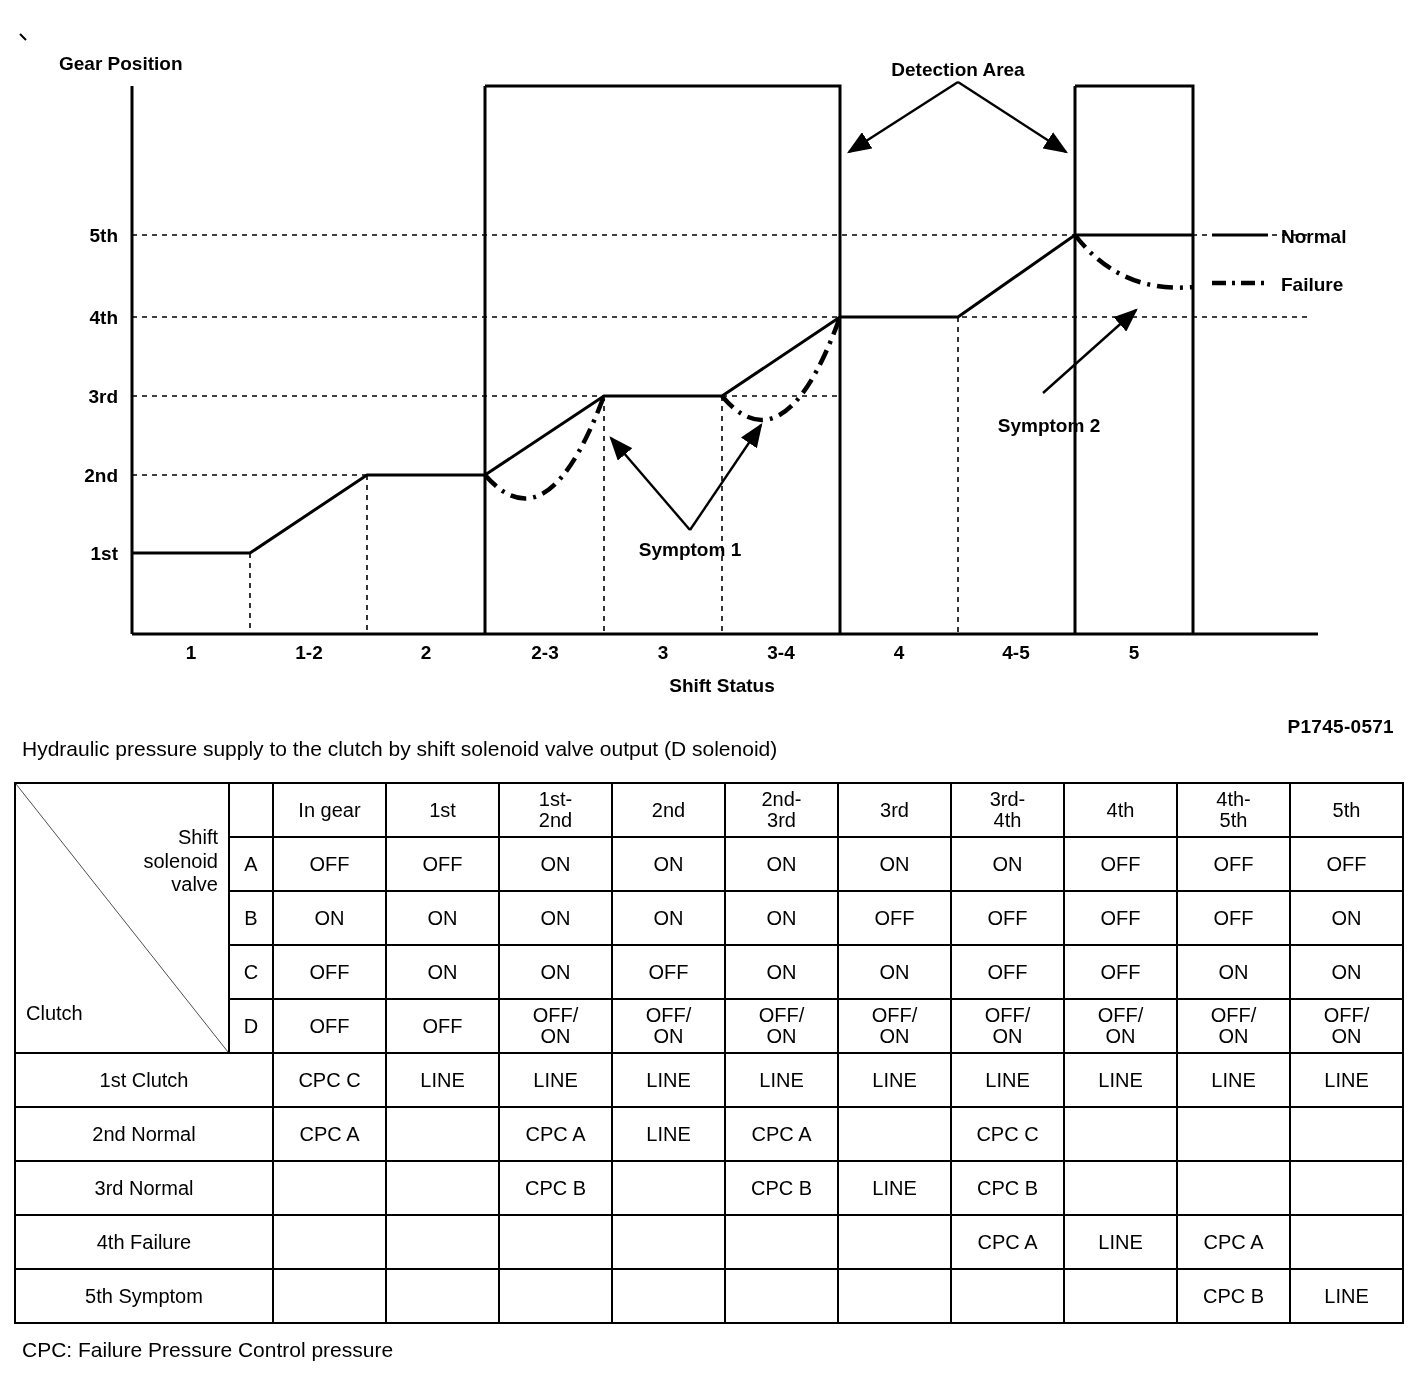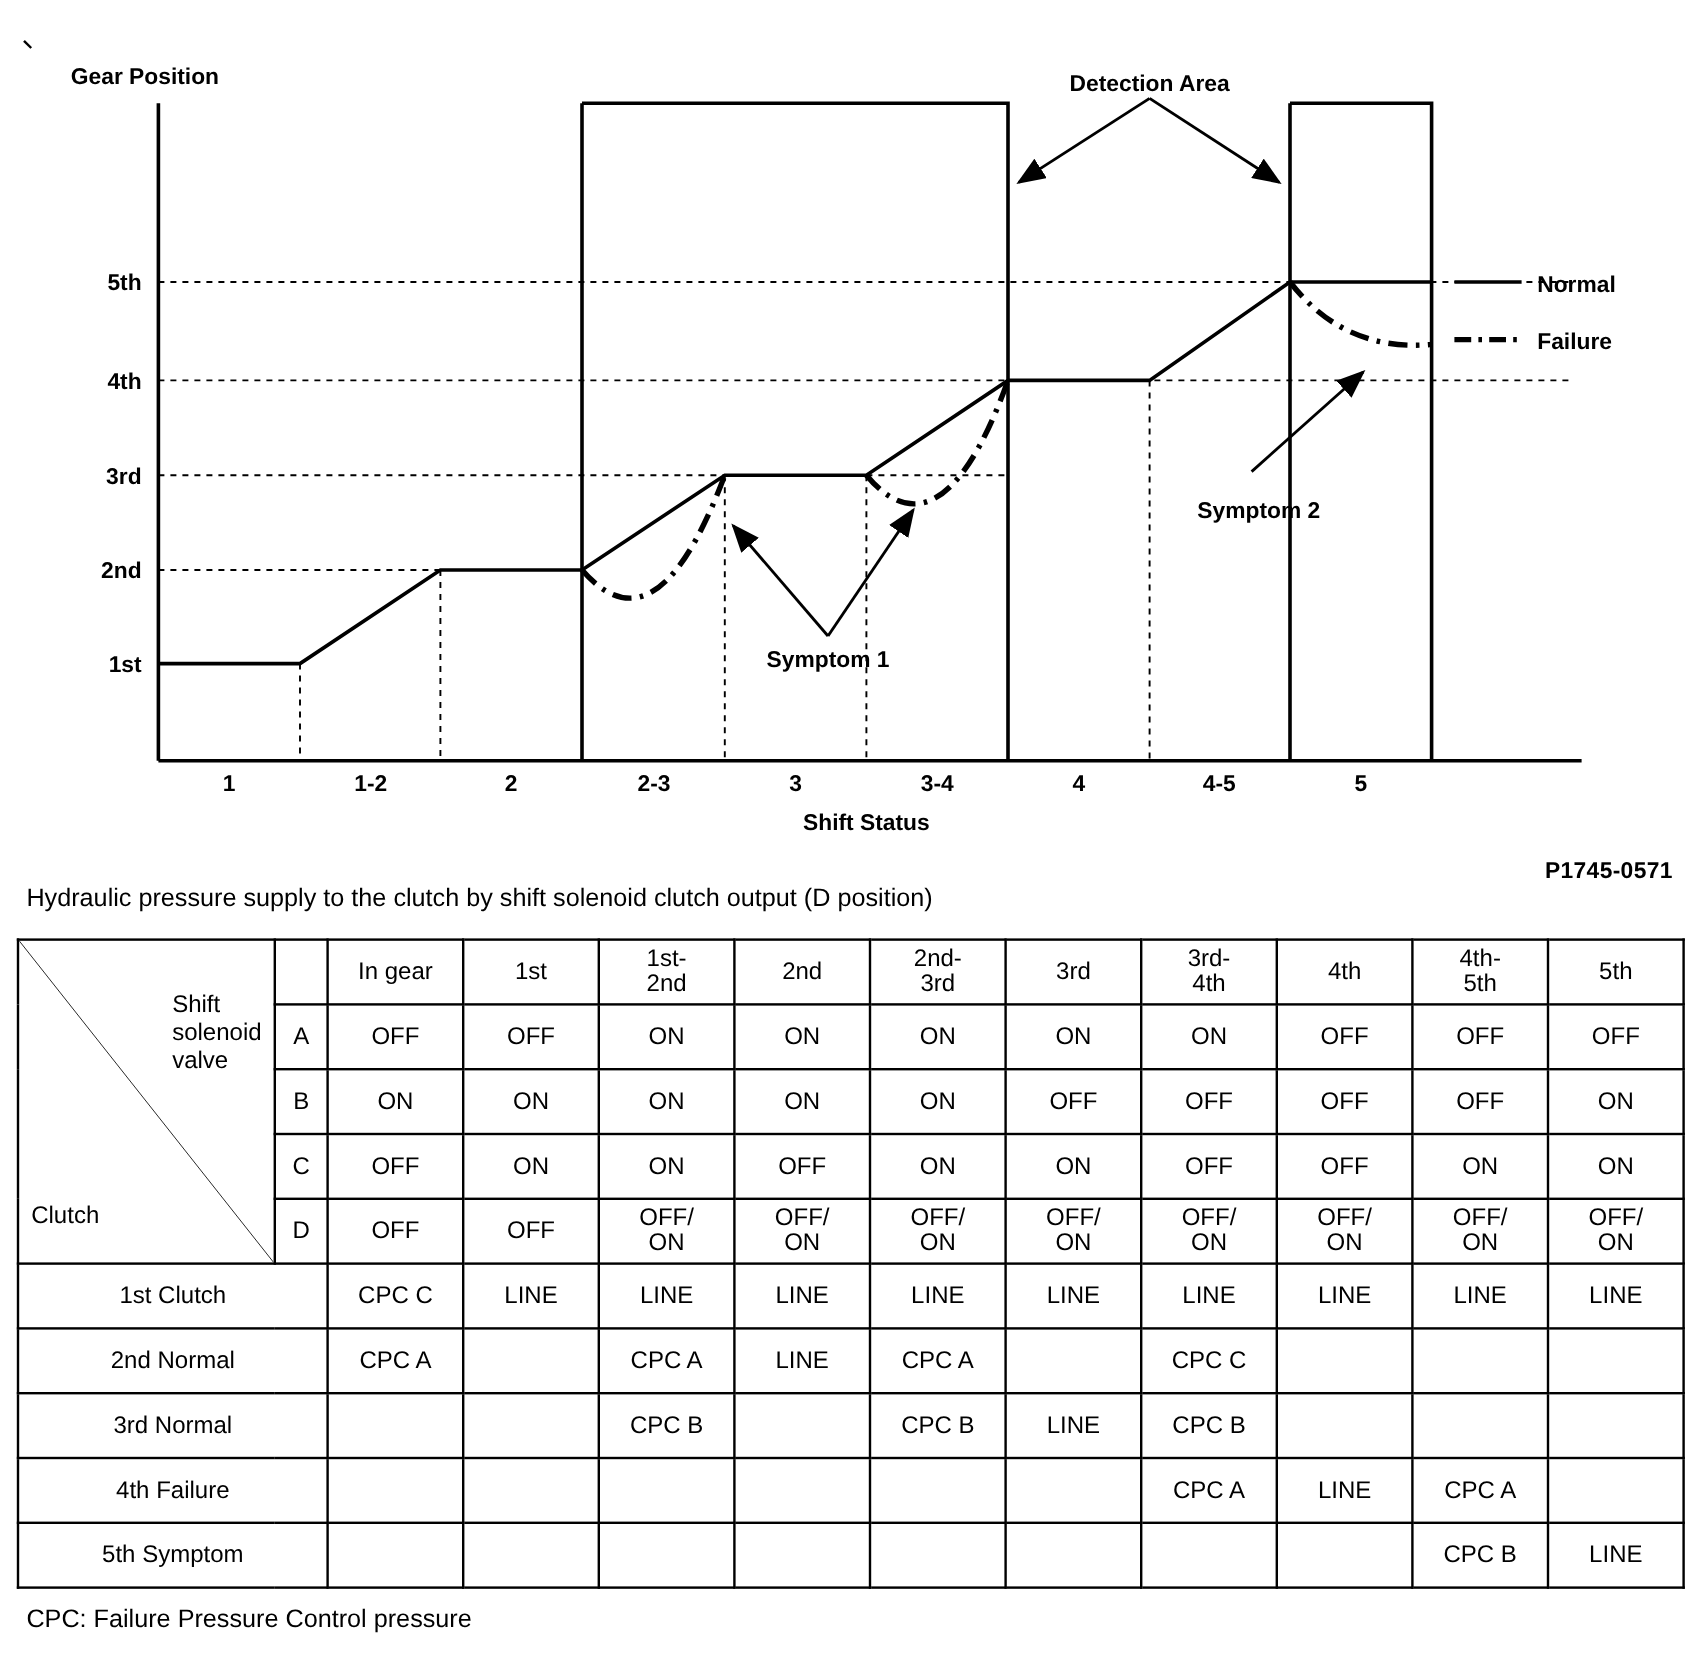--- a/index.html
+++ b/index.html
@@ -51,21 +51,21 @@
     padding:0;
     text-align:right;
     vertical-align:top;
     height:auto;
   }
   .corner-diag{
     position:absolute;inset:0;width:100%;height:100%;
   }
   .corner-top{
     position:absolute;right:10px;top:42px;
-    text-align:left;line-height:1.18;font-size:20px;
+    text-align:right;line-height:1.18;font-size:20px;
   }
   .corner-bottom{
     position:absolute;left:10px;bottom:28px;
     text-align:left;font-size:20px;
   }
   td.sv-letter{width:44px;}
   td.clutch-name{text-align:center;margin-left:36px;}
   .c-col{width:113px;}
 </style>
 </head>
@@ -152,21 +152,21 @@
     <text class="tick-label" x="899" y="659" text-anchor="middle">4</text>
     <text class="tick-label" x="1016" y="659" text-anchor="middle">4-5</text>
     <text class="tick-label" x="1134" y="659" text-anchor="middle">5</text>
 
     <text class="axis-title" x="722" y="692" text-anchor="middle">Shift Status</text>
   </svg>
 
   <div class="refno">P1745-0571</div>
 </div>
 
-<div id="table-caption">Hydraulic pressure supply to the clutch by shift solenoid clutch output (D position)</div>
+<div id="table-caption">Hydraulic pressure supply to the clutch by shift solenoid valve output (D solenoid)</div>
 
 <table id="solenoid-table">
   <colgroup>
     <col style="width:214px">
     <col style="width:44px">
     <col class="c-col">
       <col class="c-col">
       <col class="c-col">
       <col class="c-col">
       <col class="c-col">

